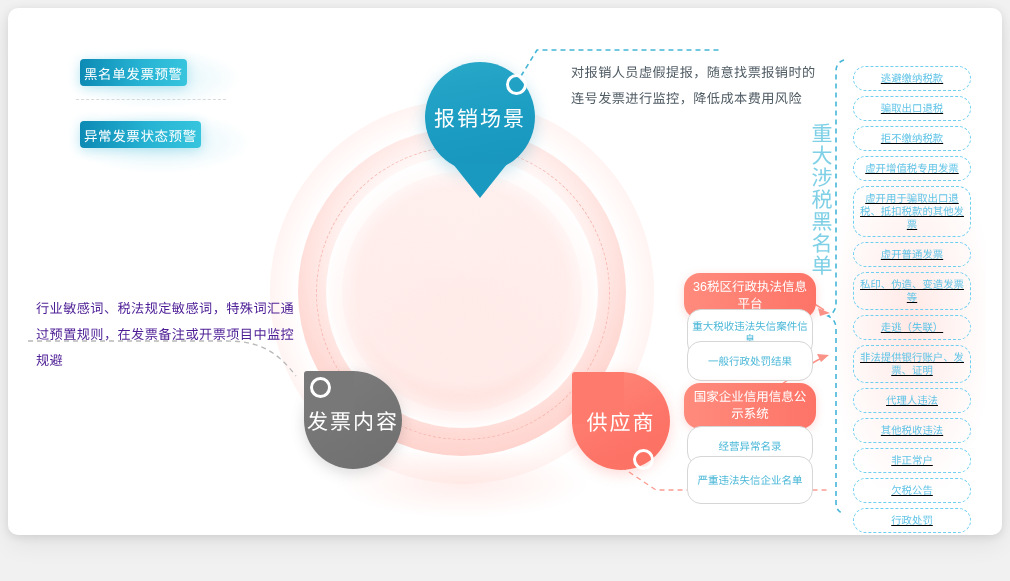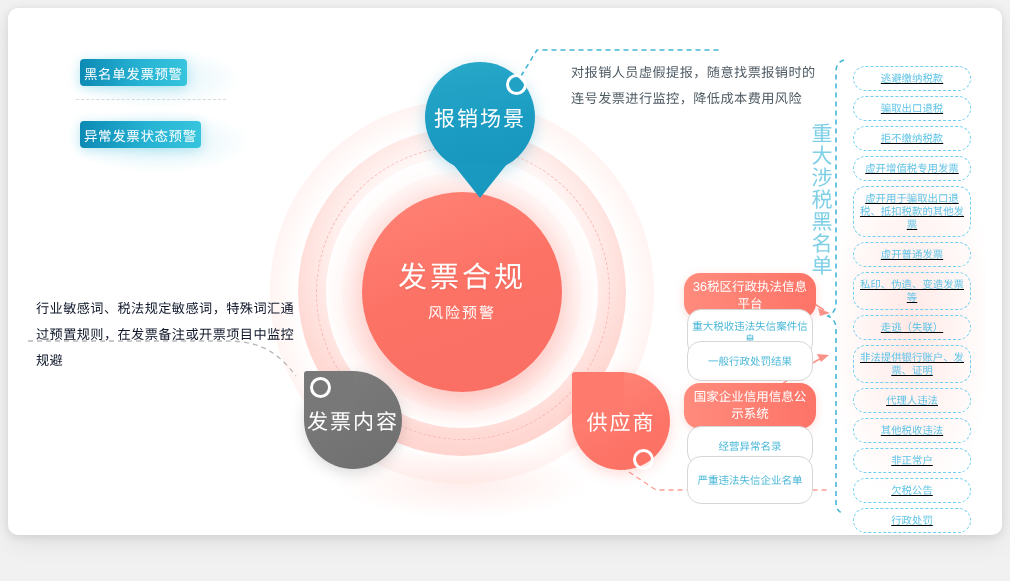--- a/index.html
+++ b/index.html
@@ -225,21 +225,21 @@
     position: absolute;
     left: 68px; top: 91px;
     width: 150px; height: 0;
     border-top: 1px dashed #c9c9c9;
     opacity: .7;
   }
 
   
   .para {
     position: absolute;
-    color: #0f172a;
+    color: #4c1d95;
     font-size: 13.2px;
     line-height: 26px;
     letter-spacing: .4px;
   }
   #para-report {
     left: 563px; top: 52px;
     width: 250px;
     color: #4f5b63;
   }
   #para-content {
@@ -395,24 +395,20 @@
         <path d="M 768,380 C 790,366 800,356 814,350" fill="none" stroke="#fa9288" stroke-width="1.5"></path>
         <polygon points="821,347 809,346 813,354" fill="#fa9288"></polygon>
       </g>
 
       <path d="M 836,52 C 830,54 828,58 828,64 L 828,295 C 828,303 824,306 820,308
                C 824,310 828,313 828,321 L 828,494 C 828,500 830,504 836,506" fill="none" stroke="#45b6d8" stroke-width="1.6" stroke-dasharray="5,4"></path>
 
       <polyline points="714,42 824,42 832,50" fill="none" stroke="#45b6d8" stroke-width="1.6" stroke-dasharray="5,4" opacity="0"></polyline>
     </svg>
 
-    <div id="core-circle">
-      <div id="core-title">发票合规</div>
-      <div id="core-sub">风险预警</div>
-    </div>
 
     <div class="pin" id="pin-report">
       <span class="pin-knob"></span>
       <span class="pin-label">报销场景</span>
     </div>
 
     <div class="pin" id="pin-content">
       <span class="pin-knob"></span>
       <span class="pin-label">发票内容</span>
     </div>

